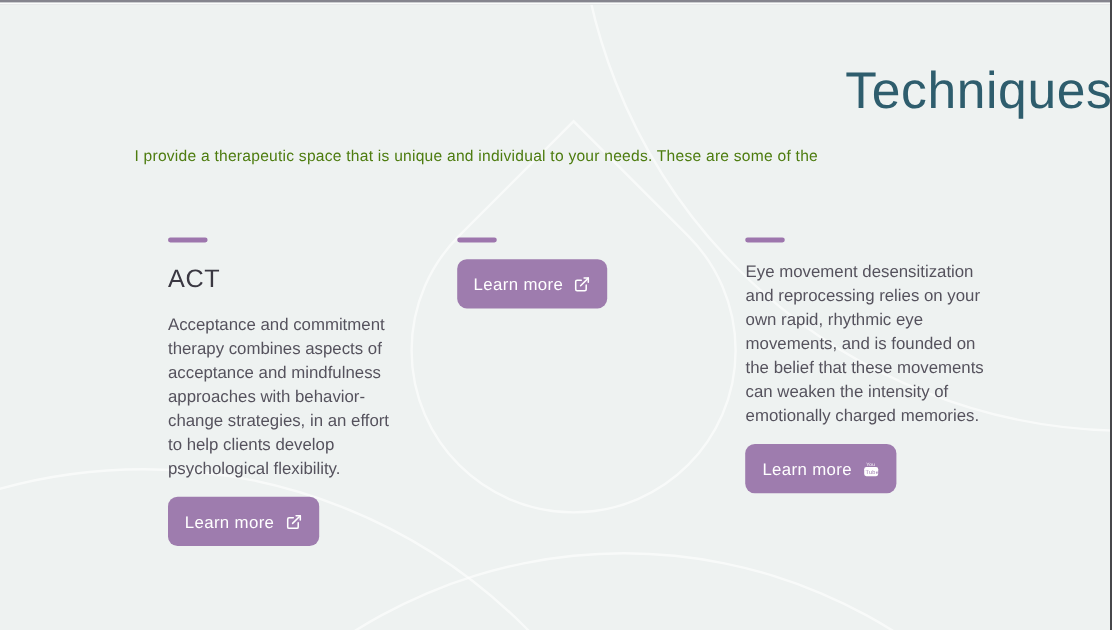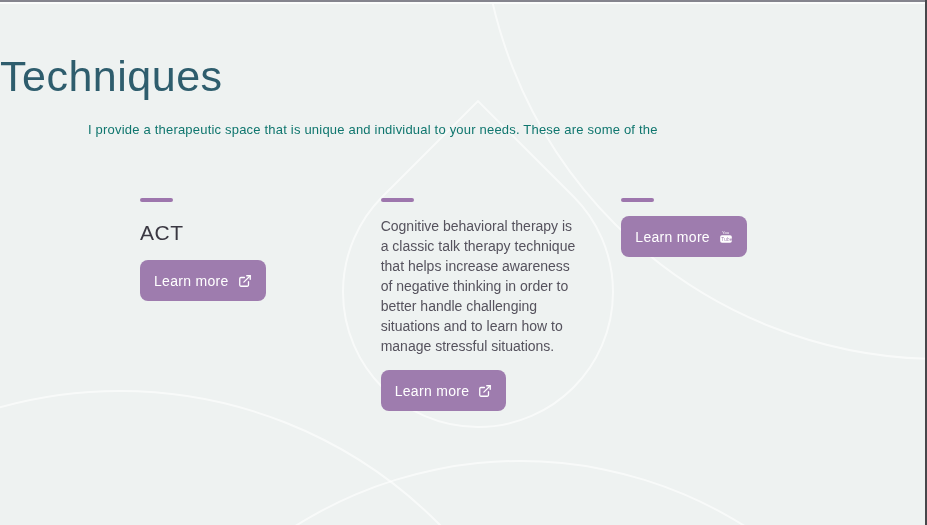--- a/index.html
+++ b/index.html
@@ -32,32 +32,32 @@
   }
   .ellipse-bottom {
     left: 90px; top: 460px; width: 860px; height: 880px; border-radius: 50%;
   }
   .circle-top-right {
     left: 480px; top: -560px; width: 920px; height: 920px; border-radius: 50%;
   }
   
   .content { position: relative; z-index: 1; padding-top: 50px; }
   .page-title {
-    text-align: left;
+    text-align: right;
     font-size: 43px;
     font-weight: 400;
     letter-spacing: 0.5px;
     color: #2e5d6d;
     line-height: 52px;
   }
   .intro {
-    margin: 18px 0 0 88px;
+    margin: 18px 0 0 112px;
     font-size: 13px;
     line-height: 20px;
-    color: #0f766e;
+    color: #4d7c0f;
     letter-spacing: 0.2px;
   }
   .intro div { white-space: nowrap; }
   .cards {
     display: flex;
     gap: 42px;
     margin: 58px 0 0 140px;
     width: 680px;
   }
   .card { width: 209px; }
@@ -116,52 +116,53 @@
 
   <div class="intro">
     <div>I provide a therapeutic space that is unique and individual to your needs. These are some of the</div>
   </div>
 
   <div class="cards">
 
     <div class="card">
       <div class="card-divider"></div>
       <h3 class="card-heading">ACT</h3>
-      <button class="learn-btn">
-        <span>Learn more</span>
-        <span>
-          <svg class="btn-icon" viewBox="0 0 24 24" fill="none" stroke="#ffffff" stroke-width="2.2" stroke-linecap="round" stroke-linejoin="round">
-            <path d="M18 13v6a2 2 0 0 1-2 2H5a2 2 0 0 1-2-2V8a2 2 0 0 1 2-2h6"></path>
-            <polyline points="15 3 21 3 21 9"></polyline>
-            <line x1="10" y1="14" x2="21" y2="3"></line>
-          </svg>
-        </span>
-      </button>
-    </div>
-
-    <div class="card">
-      <div class="card-divider"></div>
-      <p class="card-body">Cognitive behavioral therapy is a classic talk therapy technique that helps increase awareness of negative thinking in order to better handle challenging situations and to learn how to manage stressful situations.</p>
+      <p class="card-body">Acceptance and commitment therapy combines aspects of acceptance and mindfulness approaches with behavior-change strategies, in an effort to help clients develop psychological flexibility.</p>
       <button class="learn-btn">
         <span>Learn more</span>
         <span>
           <svg class="btn-icon" viewBox="0 0 24 24" fill="none" stroke="#ffffff" stroke-width="2.2" stroke-linecap="round" stroke-linejoin="round">
             <path d="M18 13v6a2 2 0 0 1-2 2H5a2 2 0 0 1-2-2V8a2 2 0 0 1 2-2h6"></path>
             <polyline points="15 3 21 3 21 9"></polyline>
             <line x1="10" y1="14" x2="21" y2="3"></line>
           </svg>
         </span>
       </button>
     </div>
 
     <div class="card">
       <div class="card-divider"></div>
       <button class="learn-btn">
         <span>Learn more</span>
         <span>
+          <svg class="btn-icon" viewBox="0 0 24 24" fill="none" stroke="#ffffff" stroke-width="2.2" stroke-linecap="round" stroke-linejoin="round">
+            <path d="M18 13v6a2 2 0 0 1-2 2H5a2 2 0 0 1-2-2V8a2 2 0 0 1 2-2h6"></path>
+            <polyline points="15 3 21 3 21 9"></polyline>
+            <line x1="10" y1="14" x2="21" y2="3"></line>
+          </svg>
+        </span>
+      </button>
+    </div>
+
+    <div class="card">
+      <div class="card-divider"></div>
+      <p class="card-body">Eye movement desensitization and reprocessing relies on your own rapid, rhythmic eye movements, and is founded on the belief that these movements can weaken the intensity of emotionally charged memories.</p>
+      <button class="learn-btn">
+        <span>Learn more</span>
+        <span>
           <svg class="btn-icon" viewBox="0 0 24 24">
             <text x="5" y="7.5" font-size="7" fill="#ffffff" font-family="inherit">You</text>
             <rect x="2" y="9" width="20" height="13" rx="3" fill="#ffffff"></rect>
             <text x="4" y="19" font-size="8" fill="#9e7cae" font-family="inherit">Tube</text>
           </svg>
         </span>
       </button>
     </div>
 
   </div>

